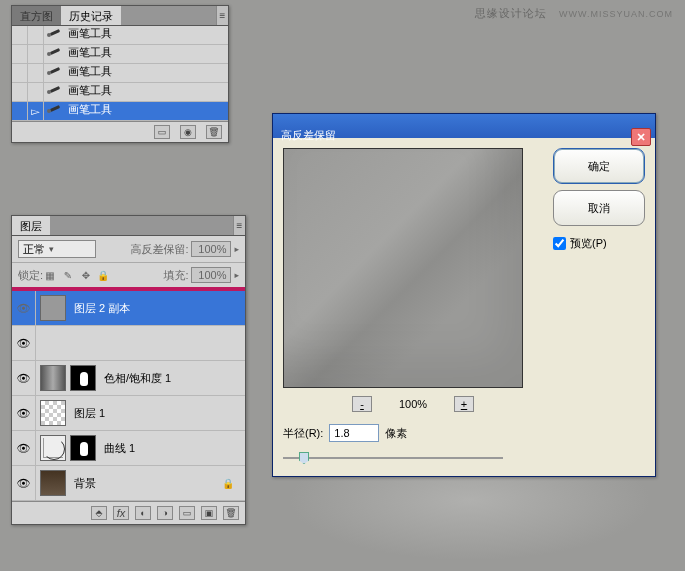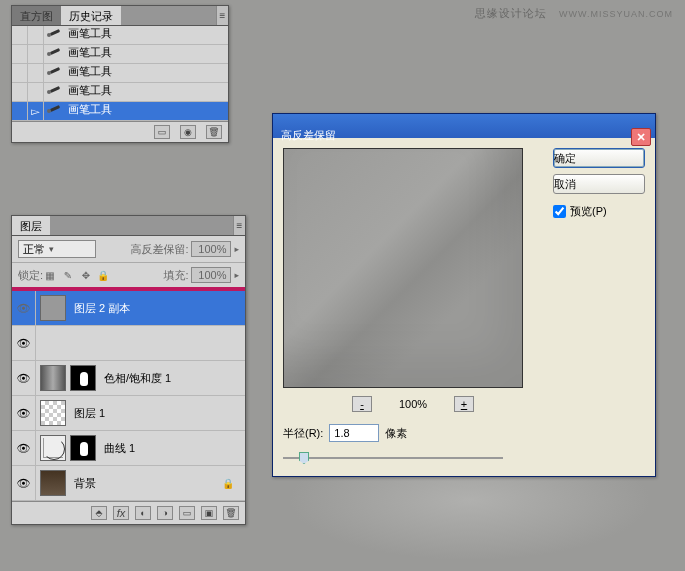--- a/index.html
+++ b/index.html
@@ -64,21 +64,21 @@
 .preview-box{width:240px;height:240px;border:1px solid #333;background:linear-gradient(135deg,#9a9a98 0,#a5a5a3 40%,#8e8e8c 55%,#9a9a98 70%,#9a9a98);box-shadow:inset -20px -30px 40px rgba(0,0,0,.08)}
 .zoom-row{display:flex;align-items:center;justify-content:center;gap:16px;padding:8px 0}
 .zoom-btn{width:20px;height:16px;border:1px solid #888;background:#ddd;display:flex;align-items:center;justify-content:center;font-size:11px;text-decoration:underline}
 .zoom-val{width:50px;text-align:center}
 .radius-row{display:flex;align-items:center;gap:6px;padding:4px 0}
 .radius-input{width:50px;background:#fff;border:1px solid #7a9ac0;padding:2px 4px;text-align:left}
 .slider{position:relative;height:16px;margin-top:4px;width:220px}
 .slider-track{position:absolute;top:7px;left:0;right:0;height:2px;background:#999}
 .slider-thumb{position:absolute;top:2px;left:16px;width:10px;height:12px;background:#cde;border:1px solid #5a8;clip-path:polygon(0 0,100% 0,100% 70%,50% 100%,0 70%)}
 .dlg-right{width:92px;display:flex;flex-direction:column;gap:6px}
-.dlg-btn{height:20px;background:linear-gradient(#fefefe,#e8e8e0);border:1px solid #888;border-radius:3px;display:flex;align-items:center;justify-content:flex-start}
+.dlg-btn{height:36px;background:linear-gradient(#fefefe,#e8e8e0);border:1px solid #888;border-radius:9px;display:flex;align-items:center;justify-content:center}
 .dlg-btn.default{border:1px solid #2a5fb0;box-shadow:0 0 0 1px #8ab inset}
 .dlg-check{display:flex;align-items:center;gap:4px;margin-top:4px}
 .dlg-check input{width:13px;height:13px}
 .watermark{position:absolute;top:6px;right:12px;color:rgba(0,0,0,.35);font-size:12px;letter-spacing:1px}
 .watermark-sub{font-size:9px;color:rgba(0,0,0,.25);margin-left:8px}
 </style>
 </head>
 <body>
 <div class="bg-texture"></div>
 

